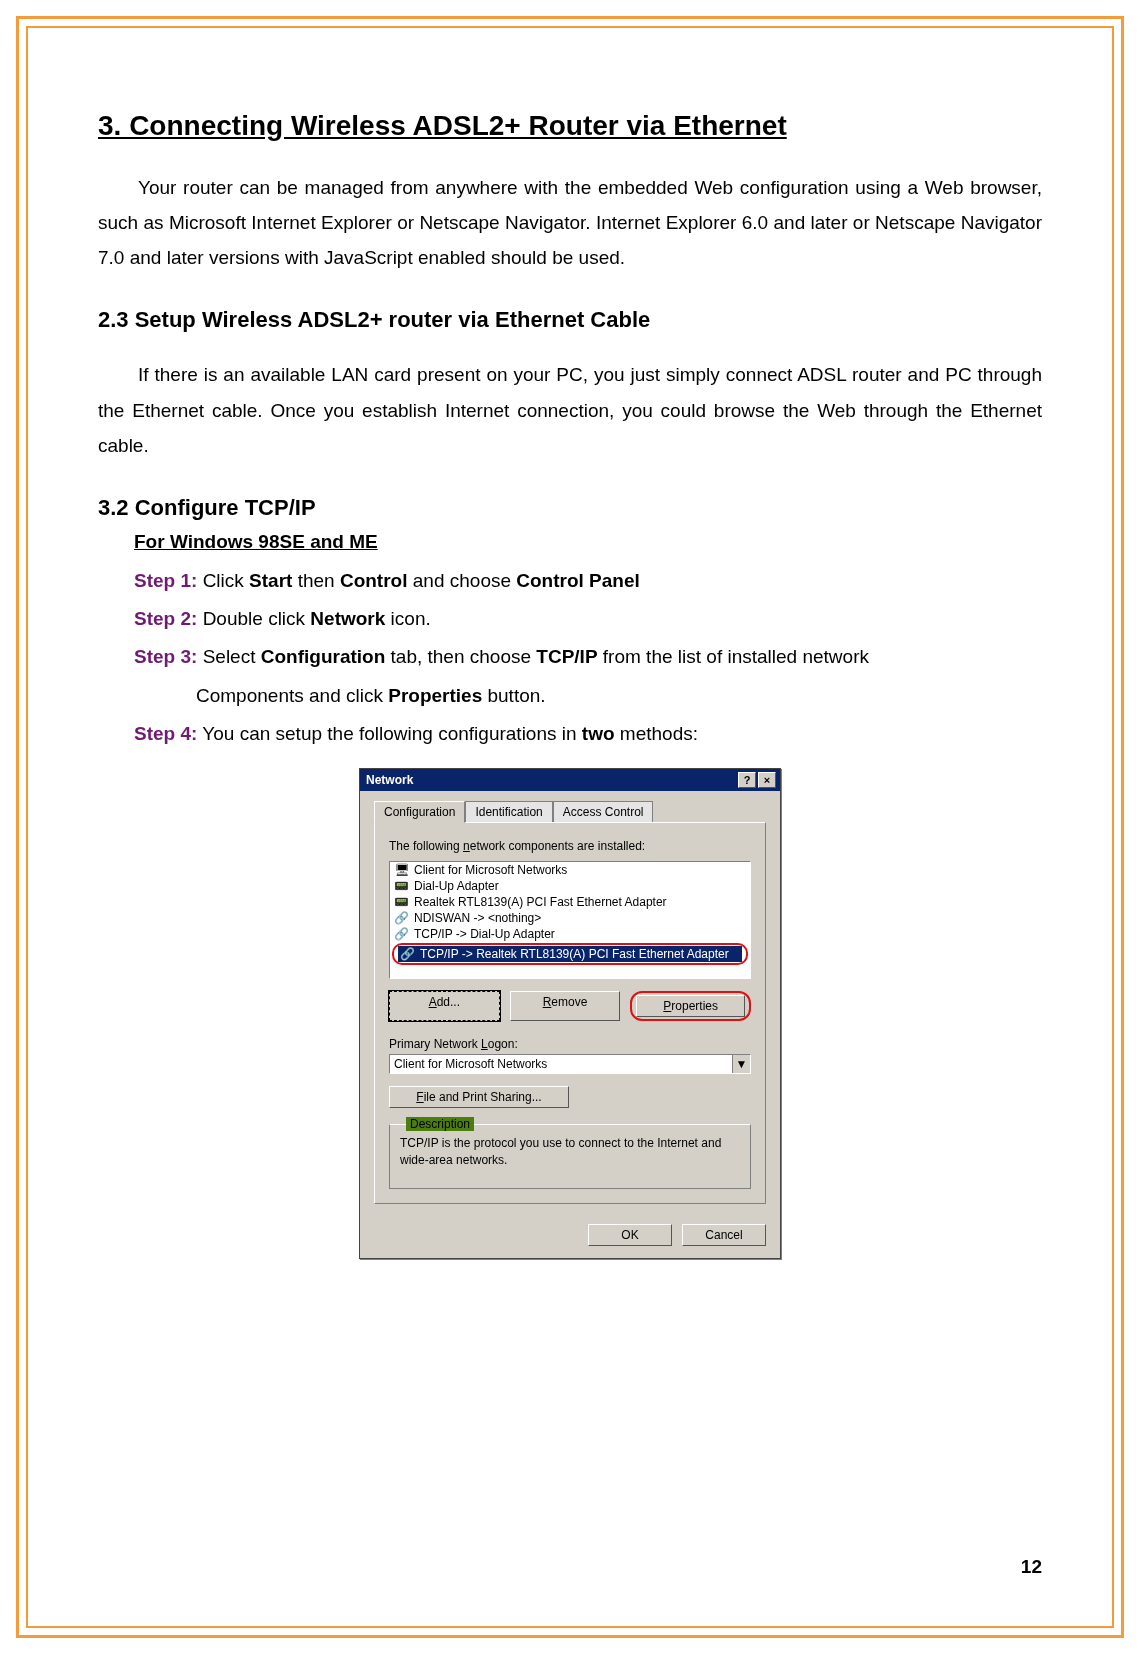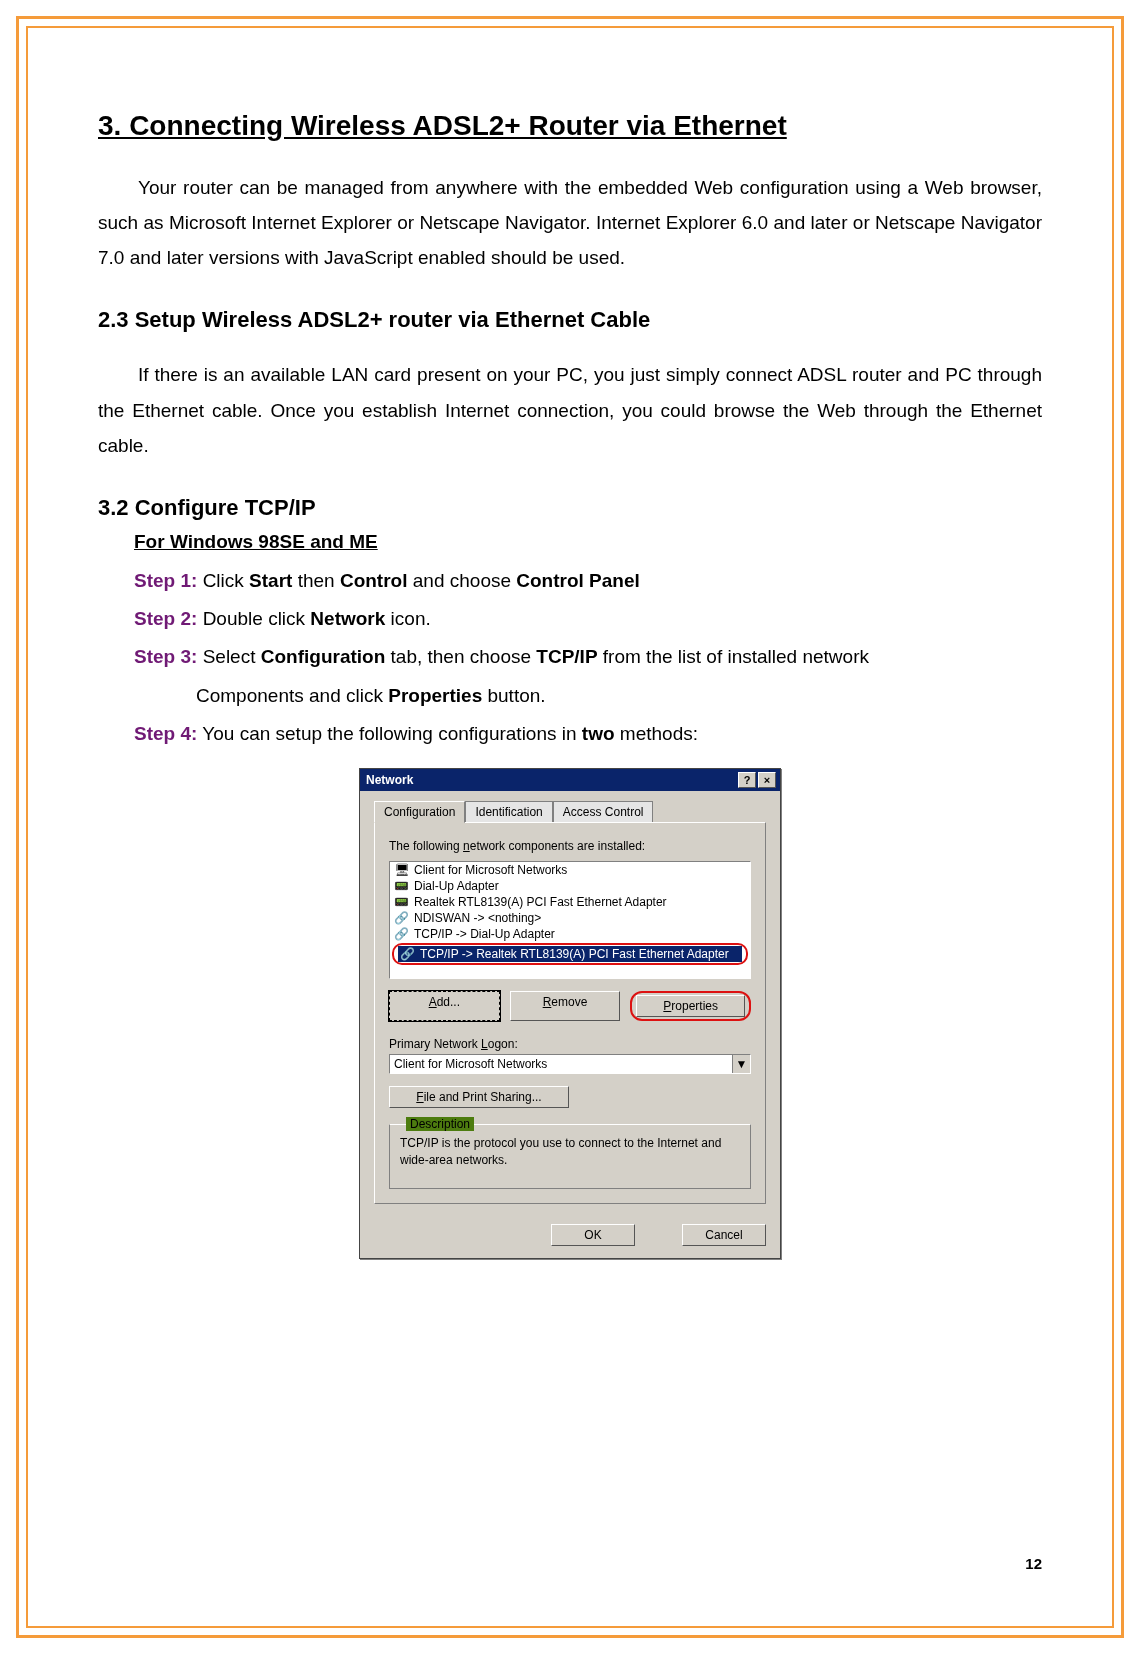--- a/index.html
+++ b/index.html
@@ -209,26 +209,26 @@
     font-size: 12px;
     margin-left: 8px;
   }
   .desc-text { font-size: 12px; line-height: 1.35; }
   .dialog-footer {
     display: flex;
     justify-content: flex-end;
     gap: 10px;
     padding: 10px 14px 12px;
   }
-  .dialog-footer .win-btn { flex: 0 0 84px; margin-left: 37px; }
+  .dialog-footer .win-btn { flex: 0 0 84px; }
   .page-number {
     position: absolute;
     right: 0;
-    bottom: 22px;
-    font-size: 15px;
+    bottom: 16px;
+    font-size: 19px;
     font-weight: bold;
   }
 </style>
 </head>
 <body>
 
 <div class="outer-border"></div>
 <div class="inner-border"></div>
 
 <div class="page">

